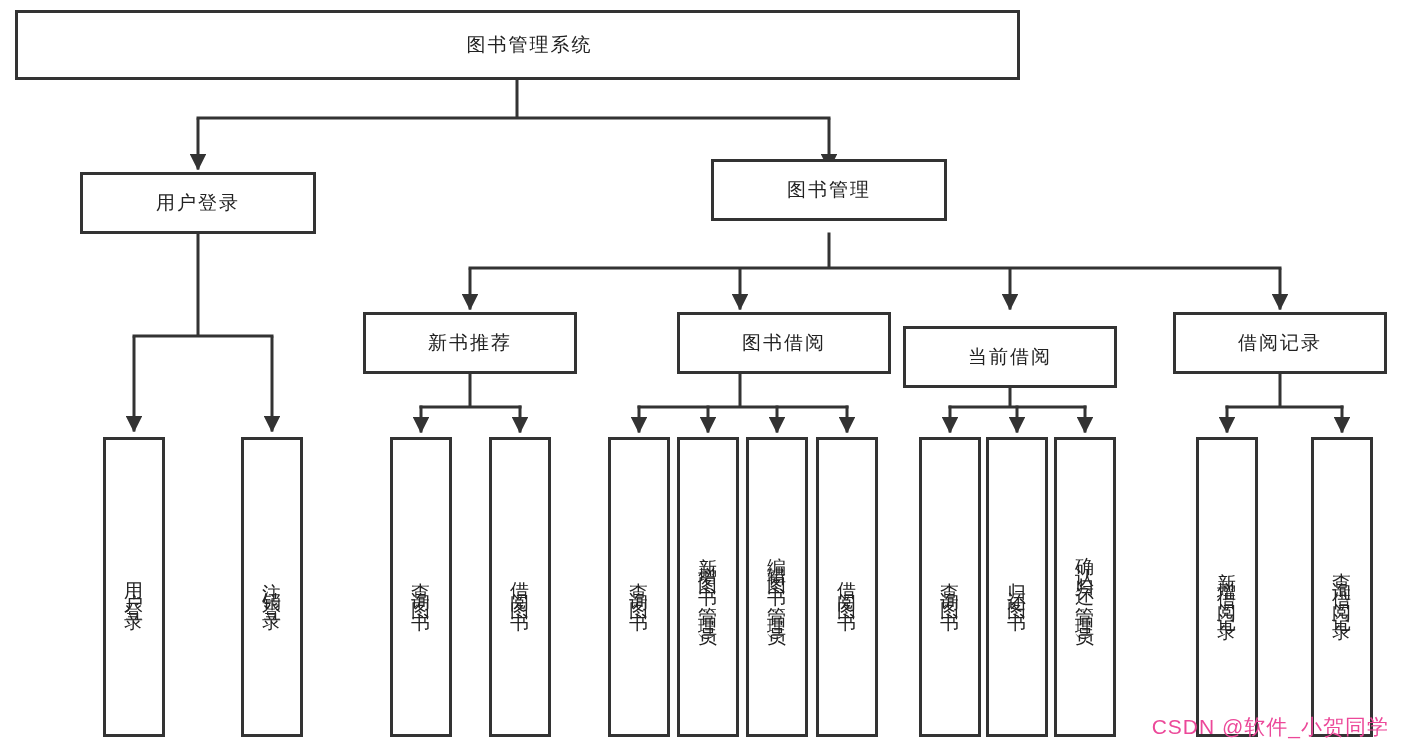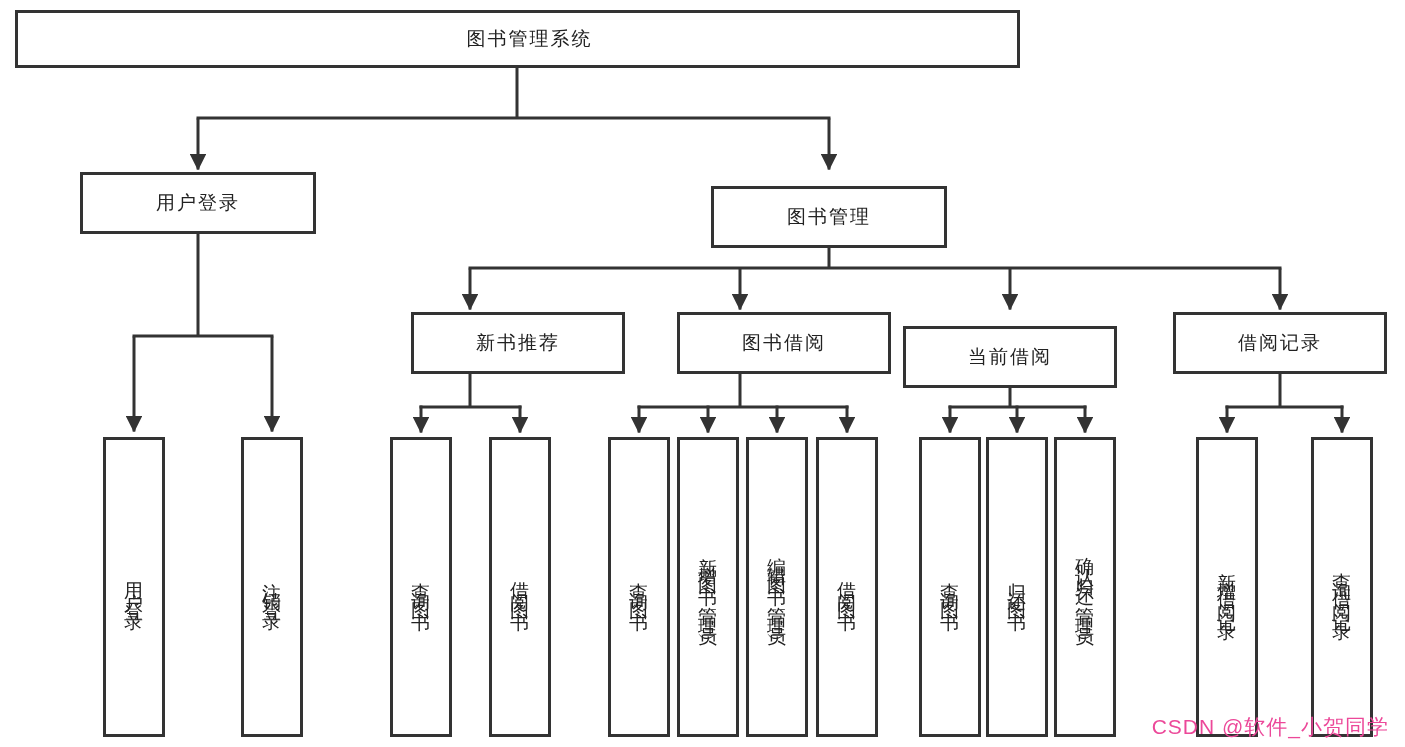--- a/index.html
+++ b/index.html
@@ -26,24 +26,24 @@
     background: #ffffff;
     display: flex;
     align-items: center;
     justify-content: center;
     color: #222222;
     font-size: 19px;
     letter-spacing: 2px;
   }
 
   
-  .b-root { left: 15px;  top: 10px;  width: 1005px; height: 58px; padding-left: 24px; }
+  .b-root { left: 15px;  top: 10px;  width: 1005px; height: 70px; padding-left: 24px; }
   .b-l2a  { left: 80px;  top: 172px; width: 236px;  height: 62px; }
-  .b-l2b  { left: 711px; top: 186px; width: 236px;  height: 62px; }
-  .b-l3a  { left: 363px; top: 312px; width: 214px;  height: 62px; margin-left: 48px; }
+  .b-l2b  { left: 711px; top: 159px; width: 236px;  height: 62px; }
+  .b-l3a  { left: 363px; top: 312px; width: 214px;  height: 62px; }
   .b-l3b  { left: 633px; top: 312px; width: 214px;  height: 62px; margin-left: 44px; }
   .b-l3c  { left: 903px; top: 326px; width: 214px;  height: 62px; }
   .b-l3d  { left: 1173px;top: 312px; width: 214px;  height: 62px; }
 
   
   .vbox { top: 437px; width: 62px; height: 300px; }
   .vtext {
     writing-mode: vertical-rl;
     text-orientation: mixed;
     letter-spacing: 10px;

